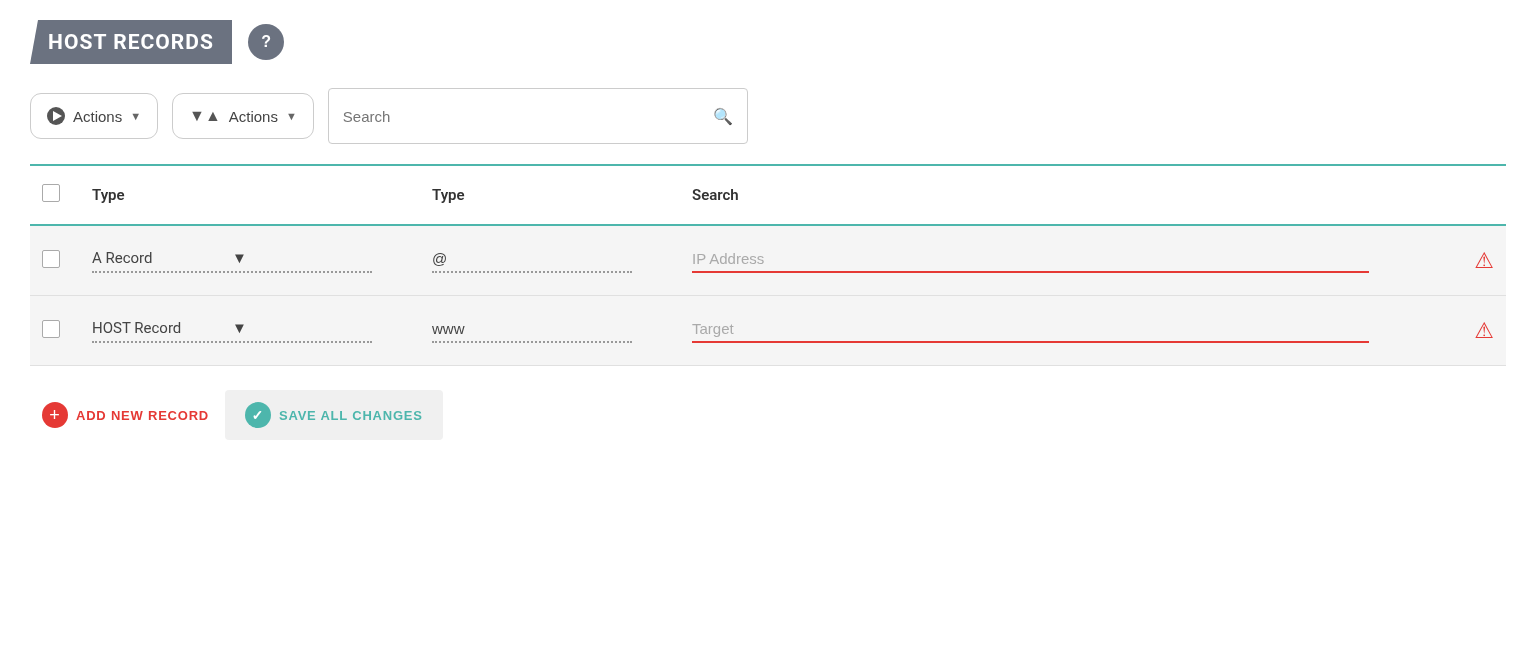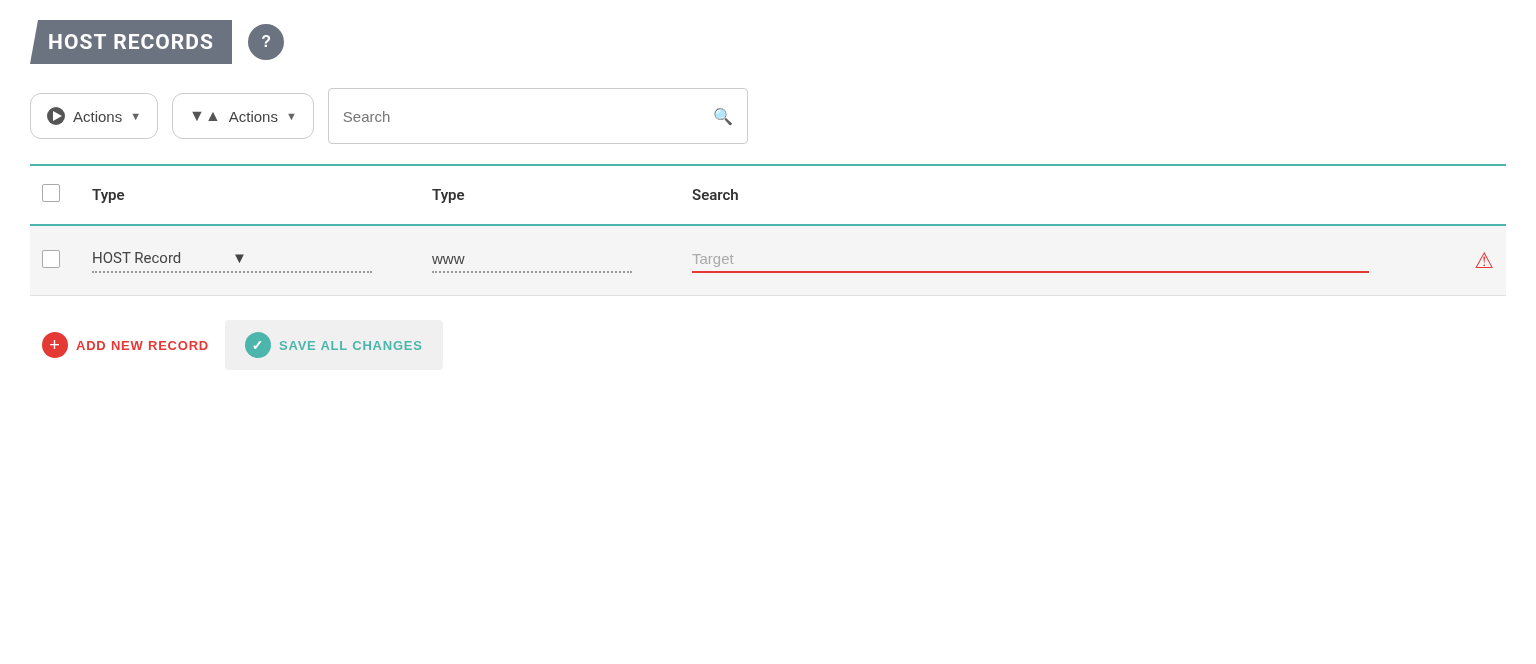--- a/index.html
+++ b/index.html
@@ -355,20 +355,40 @@
         <th class="th-checkbox">
           <input type="checkbox" class="header-checkbox" style="">
         </th>
         <th class="th-type">Type</th>
         <th class="th-host">Type</th>
         <th>Search</th>
         <th></th>
       </tr>
     </thead>
     <tbody id="records-body">
+    <tr class="record-row">
+      <td>
+        <input type="checkbox" class="row-checkbox" style="">
+      </td>
+      <td>
+        <div class="type-select-wrapper">
+          <span>A Record</span>
+          <span class="type-chevron">▼</span>
+        </div>
+      </td>
+      <td>
+        <input type="text" class="host-input" value="@" style="">
+      </td>
+      <td>
+        <input type="text" class="value-input error-border" placeholder="IP Address" style="">
+      </td>
+      <td class="warning-cell">
+        <span class="warning-icon">⚠</span>
+      </td>
+    </tr>
         <tr class="record-row">
       <td>
         <input type="checkbox" class="row-checkbox" style="">
       </td>
       <td>
         <div class="type-select-wrapper">
           <span>HOST Record</span>
           <span class="type-chevron">▼</span>
         </div>
       </td>

